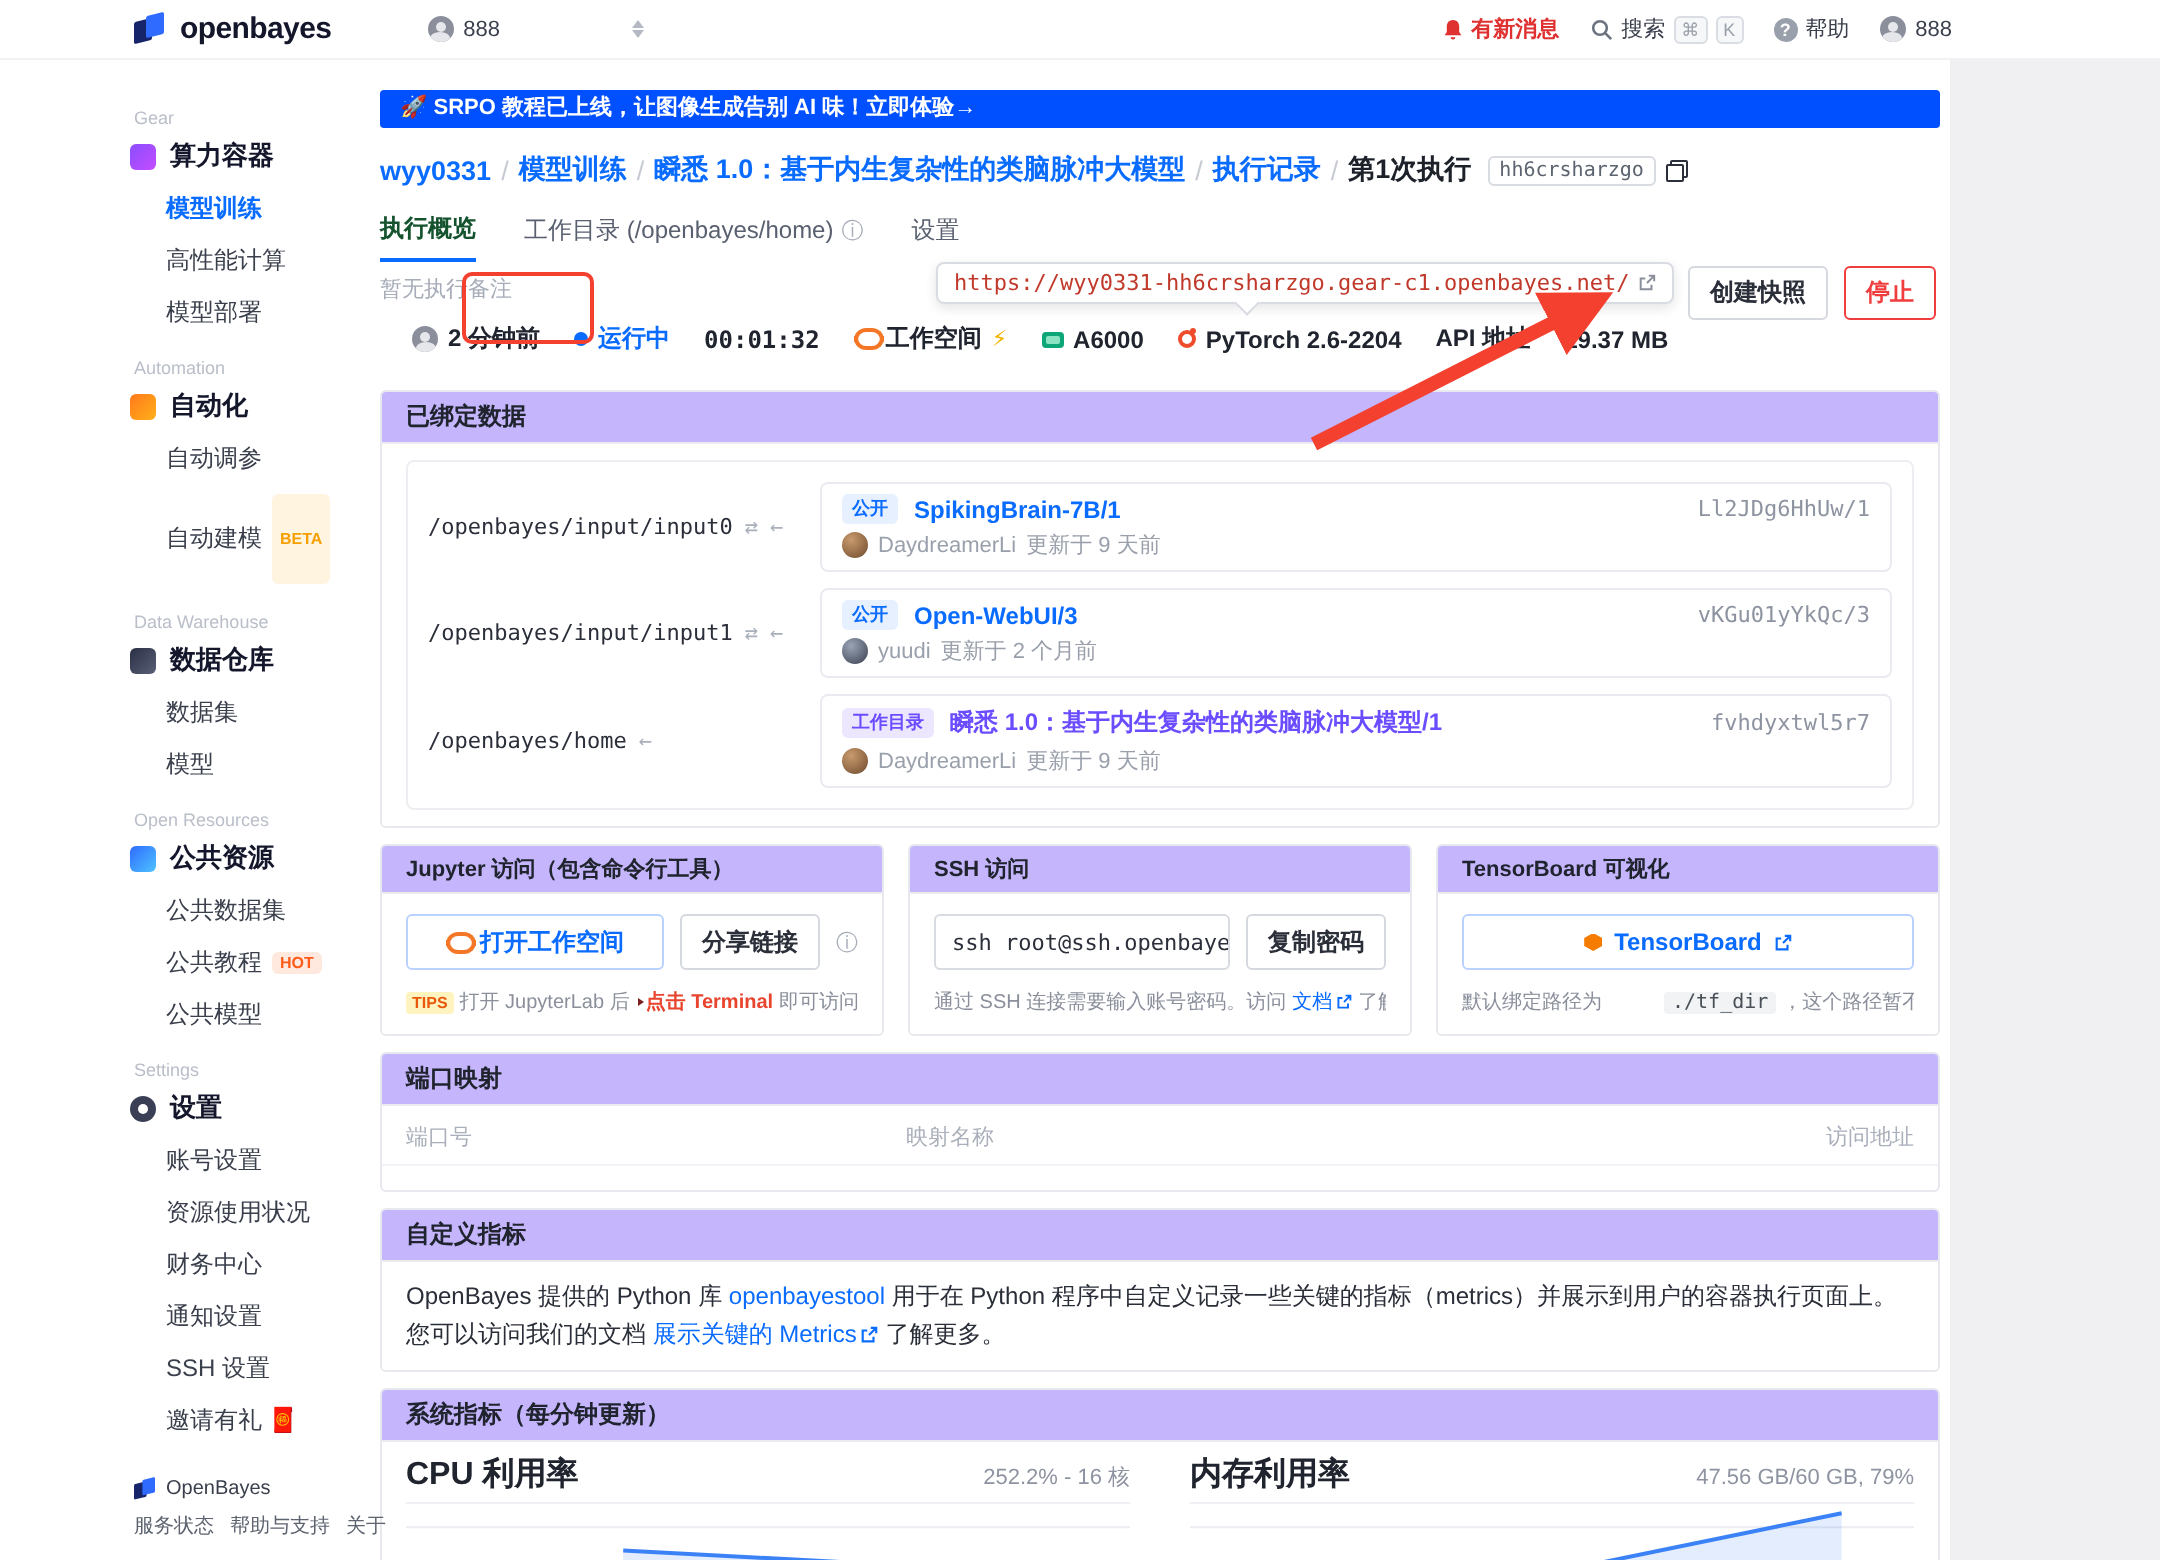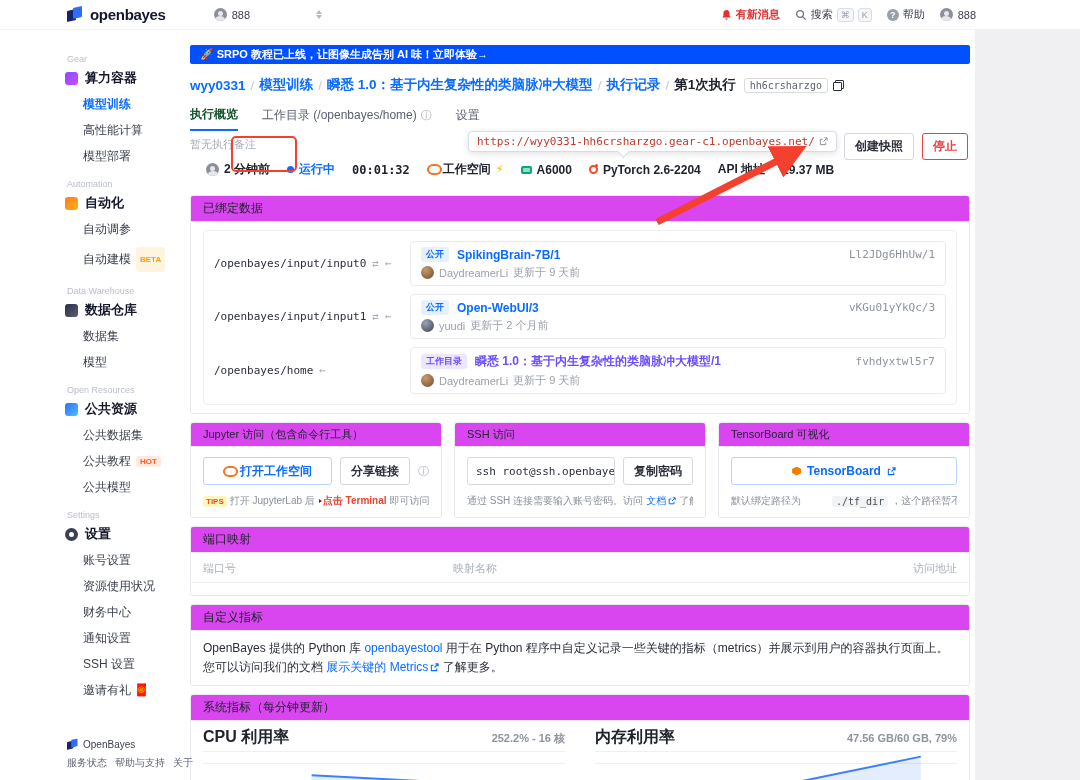--- a/index.html
+++ b/index.html
@@ -44,21 +44,21 @@
   .side-title { display:flex; align-items:center; gap:7px; margin:2px 0 6px 65px; font-size:13px; font-weight:bold; color:#14172b; cursor:pointer; }
   .sicon { width:13px; height:13px; border-radius:3px; flex:none; }
   .sicon.compute { background:linear-gradient(135deg,#8a4dff,#c44dff); }
   .sicon.auto { background:linear-gradient(135deg,#ff7a1a,#ffb01a); }
   .sicon.dw { background:linear-gradient(135deg,#2a2f45,#5a6075); }
   .sicon.open { background:linear-gradient(135deg,#2f6bff,#4dc3ff); }
   .sicon.set { background:#3a3f55; border-radius:50%; position:relative; }
   .sicon.set::after { content:""; position:absolute; left:4px; top:4px; width:5px; height:5px; border-radius:50%; background:#fff; }
   .side-item { margin:9px 0 9px 83px; font-size:12px; color:#3a3f4c; cursor:pointer; display:flex; align-items:center; gap:5px; white-space:nowrap; }
   .side-item.active { color:#0a6cff; font-weight:bold; }
-  .b-beta { background:#fff4e0; color:#f59f00; font-size:8px; font-weight:bold; border-radius:3px; padding:8px 4px; }
+  .b-beta { background:#fff4e0; color:#f59f00; font-size:8px; font-weight:bold; border-radius:3px; padding:18px 4px; }
   .b-hot { background:#ffe9de; color:#ff5c1c; font-size:8px; font-weight:bold; border-radius:3px; padding:1px 4px; }
   .side-footer { position:absolute; left:67px; bottom:10px; white-space:nowrap; }
   .sf-brand { display:flex; align-items:center; gap:4px; font-size:10px; color:#3a3f4c; margin-bottom:4px; }
   .sf-brand .logo-mark { transform:scale(0.7); transform-origin:left center; width:12px; }
   .sf-links { display:flex; gap:8px; font-size:10px; color:#5d6470; }
   .sf-links span { cursor:pointer; }
 
   
   .banner { margin-top:15px; height:19px; line-height:19px; background:#0050ff; color:#fff; font-size:11px; font-weight:bold; padding-left:10px; border-radius:2px; cursor:pointer; white-space:nowrap; overflow:hidden; }
   .crumbs { margin-top:12px; font-size:13.5px; font-weight:bold; display:flex; align-items:center; flex-wrap:nowrap; white-space:nowrap; }
@@ -92,21 +92,21 @@
   .jup-ic::before { top:0; }
   .jup-ic::after { bottom:0; transform:rotate(180deg); }
   .bolt { color:#f5b300; font-size:11px; }
   .gpu-ic { width:11px; height:8px; border-radius:2px; background:#0ca678; position:relative; }
   .gpu-ic::after { content:""; position:absolute; left:2px; top:2px; width:7px; height:4px; border-radius:1px; background:#8ce3c3; }
   .pt-ic { width:9px; height:9px; border:2px solid #ee4c2c; border-radius:50%; position:relative; }
   .pt-ic::after { content:""; position:absolute; right:-2px; top:-3px; width:3px; height:3px; border-radius:50%; background:#ee4c2c; }
 
   
   .card { border:1px solid #e7e9ee; border-radius:3px; margin-top:8px; background:#fff; overflow:hidden; }
-  .card-hd { background:#d946ef; border-bottom:1px solid #ececf0; padding:4px 12px; font-size:12px; font-weight:normal; color:#20242e; }
+  .card-hd { background:#c4b5fd; border-bottom:1px solid #ececf0; padding:4px 12px; font-size:12px; font-weight:bold; color:#20242e; }
   .card-bd { padding:8px 12px; }
 
   
   .bd-box { border:1px solid #eceef2; border-radius:4px; padding:6px 10px; }
   .bd-row { display:flex; align-items:center; gap:10px; padding:4px 0; }
   .bd-path { width:186px; flex:none; font-size:11px; color:#2b2f3a; display:flex; align-items:center; gap:6px; }
   .bd-icon { color:#aab0bb; font-size:11px; cursor:pointer; }
   .bd-card { flex:1; border:1px solid #e9ebf0; border-radius:4px; padding:5px 10px; }
   .bd-l1 { display:flex; align-items:center; gap:8px; }
   .bd-badge { font-size:9px; font-weight:bold; border-radius:3px; padding:1px 5px; }
@@ -145,21 +145,21 @@
   .port-empty { height:12px; }
 
   
   .cm-text { font-size:12px; color:#2a2e38; line-height:1.6; }
 
   
   .sm-grid { display:grid; grid-template-columns:1fr 1fr; column-gap:30px; padding:6px 12px 0; }
   .chart-block { margin-bottom:13px; }
   .chart-hd { display:flex; align-items:baseline; justify-content:space-between; border-bottom:1px solid #eef0f3; padding-bottom:3px; }
   .chart-hd .lab { font-size:16px; font-weight:bold; color:#20242e; }
-  .chart-hd .val { font-size:11px; color:#8d93a0;font-weight:bold; }
+  .chart-hd .val { font-size:11px; color:#8d93a0; }
   svg.spark { width:100%; height:58px; display:block; }
 
   
   .anno-box { position:absolute; left:231px; top:136px; width:66px; height:36px; border:2.5px solid #f3402f; border-radius:5px; z-index:60; pointer-events:none; }
   .anno-arrow { position:absolute; left:645px; top:142px; z-index:55; pointer-events:none; }
 </style>
 </head>
 <body>
 
 <div class="topbar">

